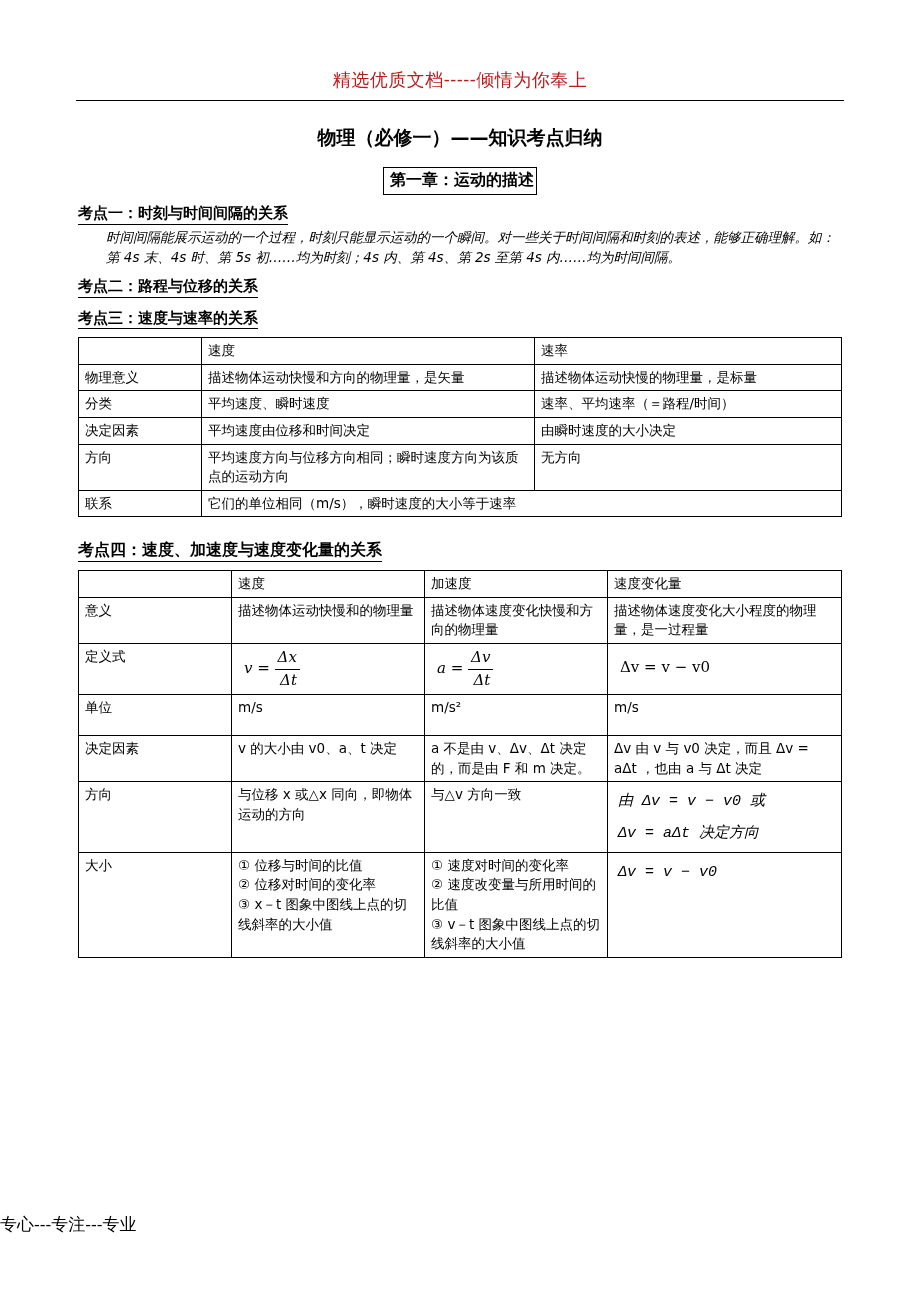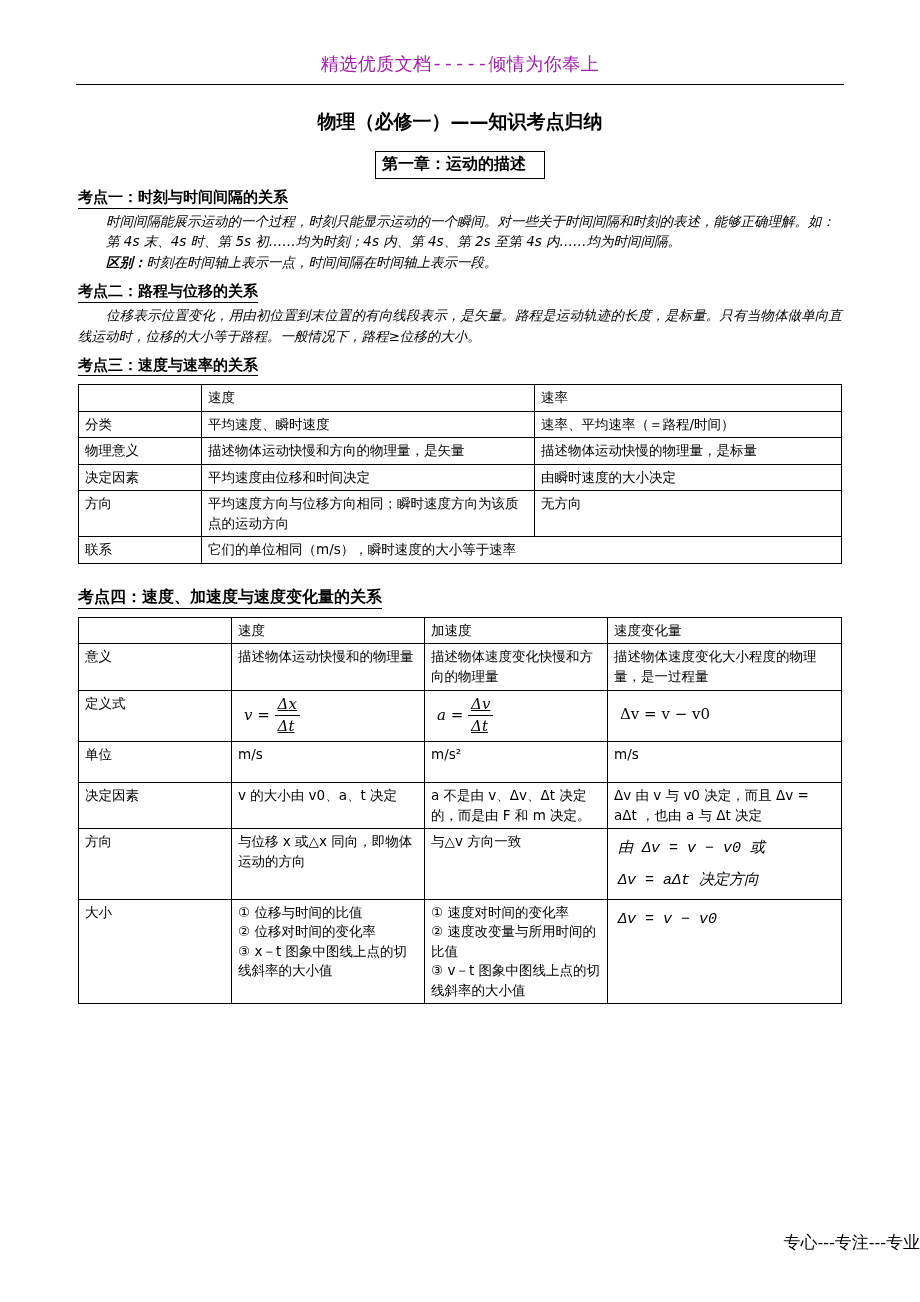--- a/index.html
+++ b/index.html
@@ -16,25 +16,25 @@
   }
   .page {
     width: 920px;
     height: 1302px;
     position: relative;
     box-sizing: border-box;
     padding: 0 78px;
   }
   .header-note {
     text-align: center;
-    font-family: Liberation Mono, monospace;
+    font-family: Liberation Sans, sans-serif;
     font-size: 18px;
     letter-spacing: 0.5px;
-    padding-top: 52px;
-    color: #a21caf;
+    padding-top: 68px;
+    color: #b91c1c;
   }
   .header-rule {
     border-bottom: 1px solid #000;
     margin-top: 8px;
     margin-left: -2px;
     margin-right: -2px;
   }
   .doc-title {
     text-align: center;
     font-size: 19px;
@@ -42,21 +42,21 @@
     margin-top: 24px;
     font-family: "DejaVu Sans", "Liberation Sans", sans-serif;
   }
   .chapter-wrap {
     text-align: center;
     margin-top: 16px;
   }
   .chapter {
     display: inline-block;
     border: 1px solid #000;
-    padding: 2px 18px 3px 6px;
+    padding: 2px 2px 3px 6px;
     font-size: 16px;
     font-weight: bold;
   }
   .kp-heading {
     font-size: 15px;
     font-weight: bold;
     border-bottom: 1.5px solid #000;
     display: inline-block;
     margin-top: 9px;
     margin-bottom: 2px;
@@ -93,47 +93,46 @@
   }
   table.t1 td.c0 { width: 110px; }
   table.t1 td.c1 { width: 320px; }
   table.t2 td.c0 { width: 140px; }
   table.t2 td.c1 { width: 180px; }
   table.t2 td.c2 { width: 170px; }
   .sp-top { margin-top: 14px; }
   .frac {
     display: inline-block;
     vertical-align: middle;
-    text-align: left;
+    text-align: right;
     font-style: italic;
     font-family: "DejaVu Serif", "Liberation Serif", serif;
-    text-decoration: underline;
   }
   .frac .num { display: block; border-bottom: 1px solid #000; padding: 0 3px; }
   .frac .den { display: block; padding: 0 3px; }
   .mathline {
     font-family: Liberation Mono, monospace;
     font-style: italic;
     font-size: 15px;
     padding: 6px 0 4px 4px;
   }
   .cell-math {
     display: flex;
     align-items: center;
     min-height: 42px;
     padding-left: 6px;
     font-family: "DejaVu Serif", "Liberation Serif", serif;
     font-size: 15px;
   }
   .footer {
     position: absolute;
-    bottom: 48px;
+    bottom: 66px;
     left: 0;
     width: 920px;
-    text-align: right;
+    text-align: left;
     font-family: "DejaVu Serif", "Liberation Serif", serif;
     font-size: 17px;
   }
   .tall td { height: 34px; }
 </style>
 </head>
 <body>
 
 <div class="page">
 
@@ -142,45 +141,41 @@
 
   <div class="doc-title">物理（必修一）——知识考点归纳</div>
 
   <div class="chapter-wrap">
     <span class="chapter">第一章：运动的描述</span>
   </div>
 
   <div><span class="kp-heading">考点一：时刻与时间间隔的关系</span></div>
   <p class="body indent">时间间隔能展示运动的一个过程，时刻只能显示运动的一个瞬间。对一些关于时间间隔和时刻的表述，能够正确理解。如：</p>
   <p class="body indent">第 4s 末、4s 时、第 5s 初……均为时刻；4s 内、第 4s、第 2s 至第 4s 内……均为时间间隔。</p>
-  <p class="body indent">
-    <span class="bold-inline">区别：</span><span>时刻在时间轴上表示一点，时间间隔在时间轴上表示一段。</span>
-  </p>
 
   <div><span class="kp-heading">考点二：路程与位移的关系</span></div>
-  <p class="body indent">位移表示位置变化，用由初位置到末位置的有向线段表示，是矢量。路程是运动轨迹的长度，是标量。只有当物体做单向直线运动时，位移的大小等于路程。一般情况下，路程≥位移的大小。</p>
 
   <div><span class="kp-heading">考点三：速度与速率的关系</span></div>
 
   <table class="grid t1">
     <tbody>
       <tr>
         <td class="c0"></td>
         <td class="c1">速度</td>
         <td>速率</td>
       </tr>
       <tr>
+        <td class="c0">物理意义</td>
+        <td class="c1">描述物体运动快慢和方向的物理量，是矢量</td>
+        <td>描述物体运动快慢的物理量，是标量</td>
+      </tr>
+      <tr>
         <td class="c0">分类</td>
         <td class="c1">平均速度、瞬时速度</td>
         <td>速率、平均速率（＝路程/时间）</td>
-      </tr>
-      <tr>
-        <td class="c0">物理意义</td>
-        <td class="c1">描述物体运动快慢和方向的物理量，是矢量</td>
-        <td>描述物体运动快慢的物理量，是标量</td>
       </tr>
       <tr>
         <td class="c0">决定因素</td>
         <td class="c1">平均速度由位移和时间决定</td>
         <td>由瞬时速度的大小决定</td>
       </tr>
       <tr>
         <td class="c0">方向</td>
         <td class="c1">平均速度方向与位移方向相同；瞬时速度方向为该质点的运动方向</td>
         <td>无方向</td>

